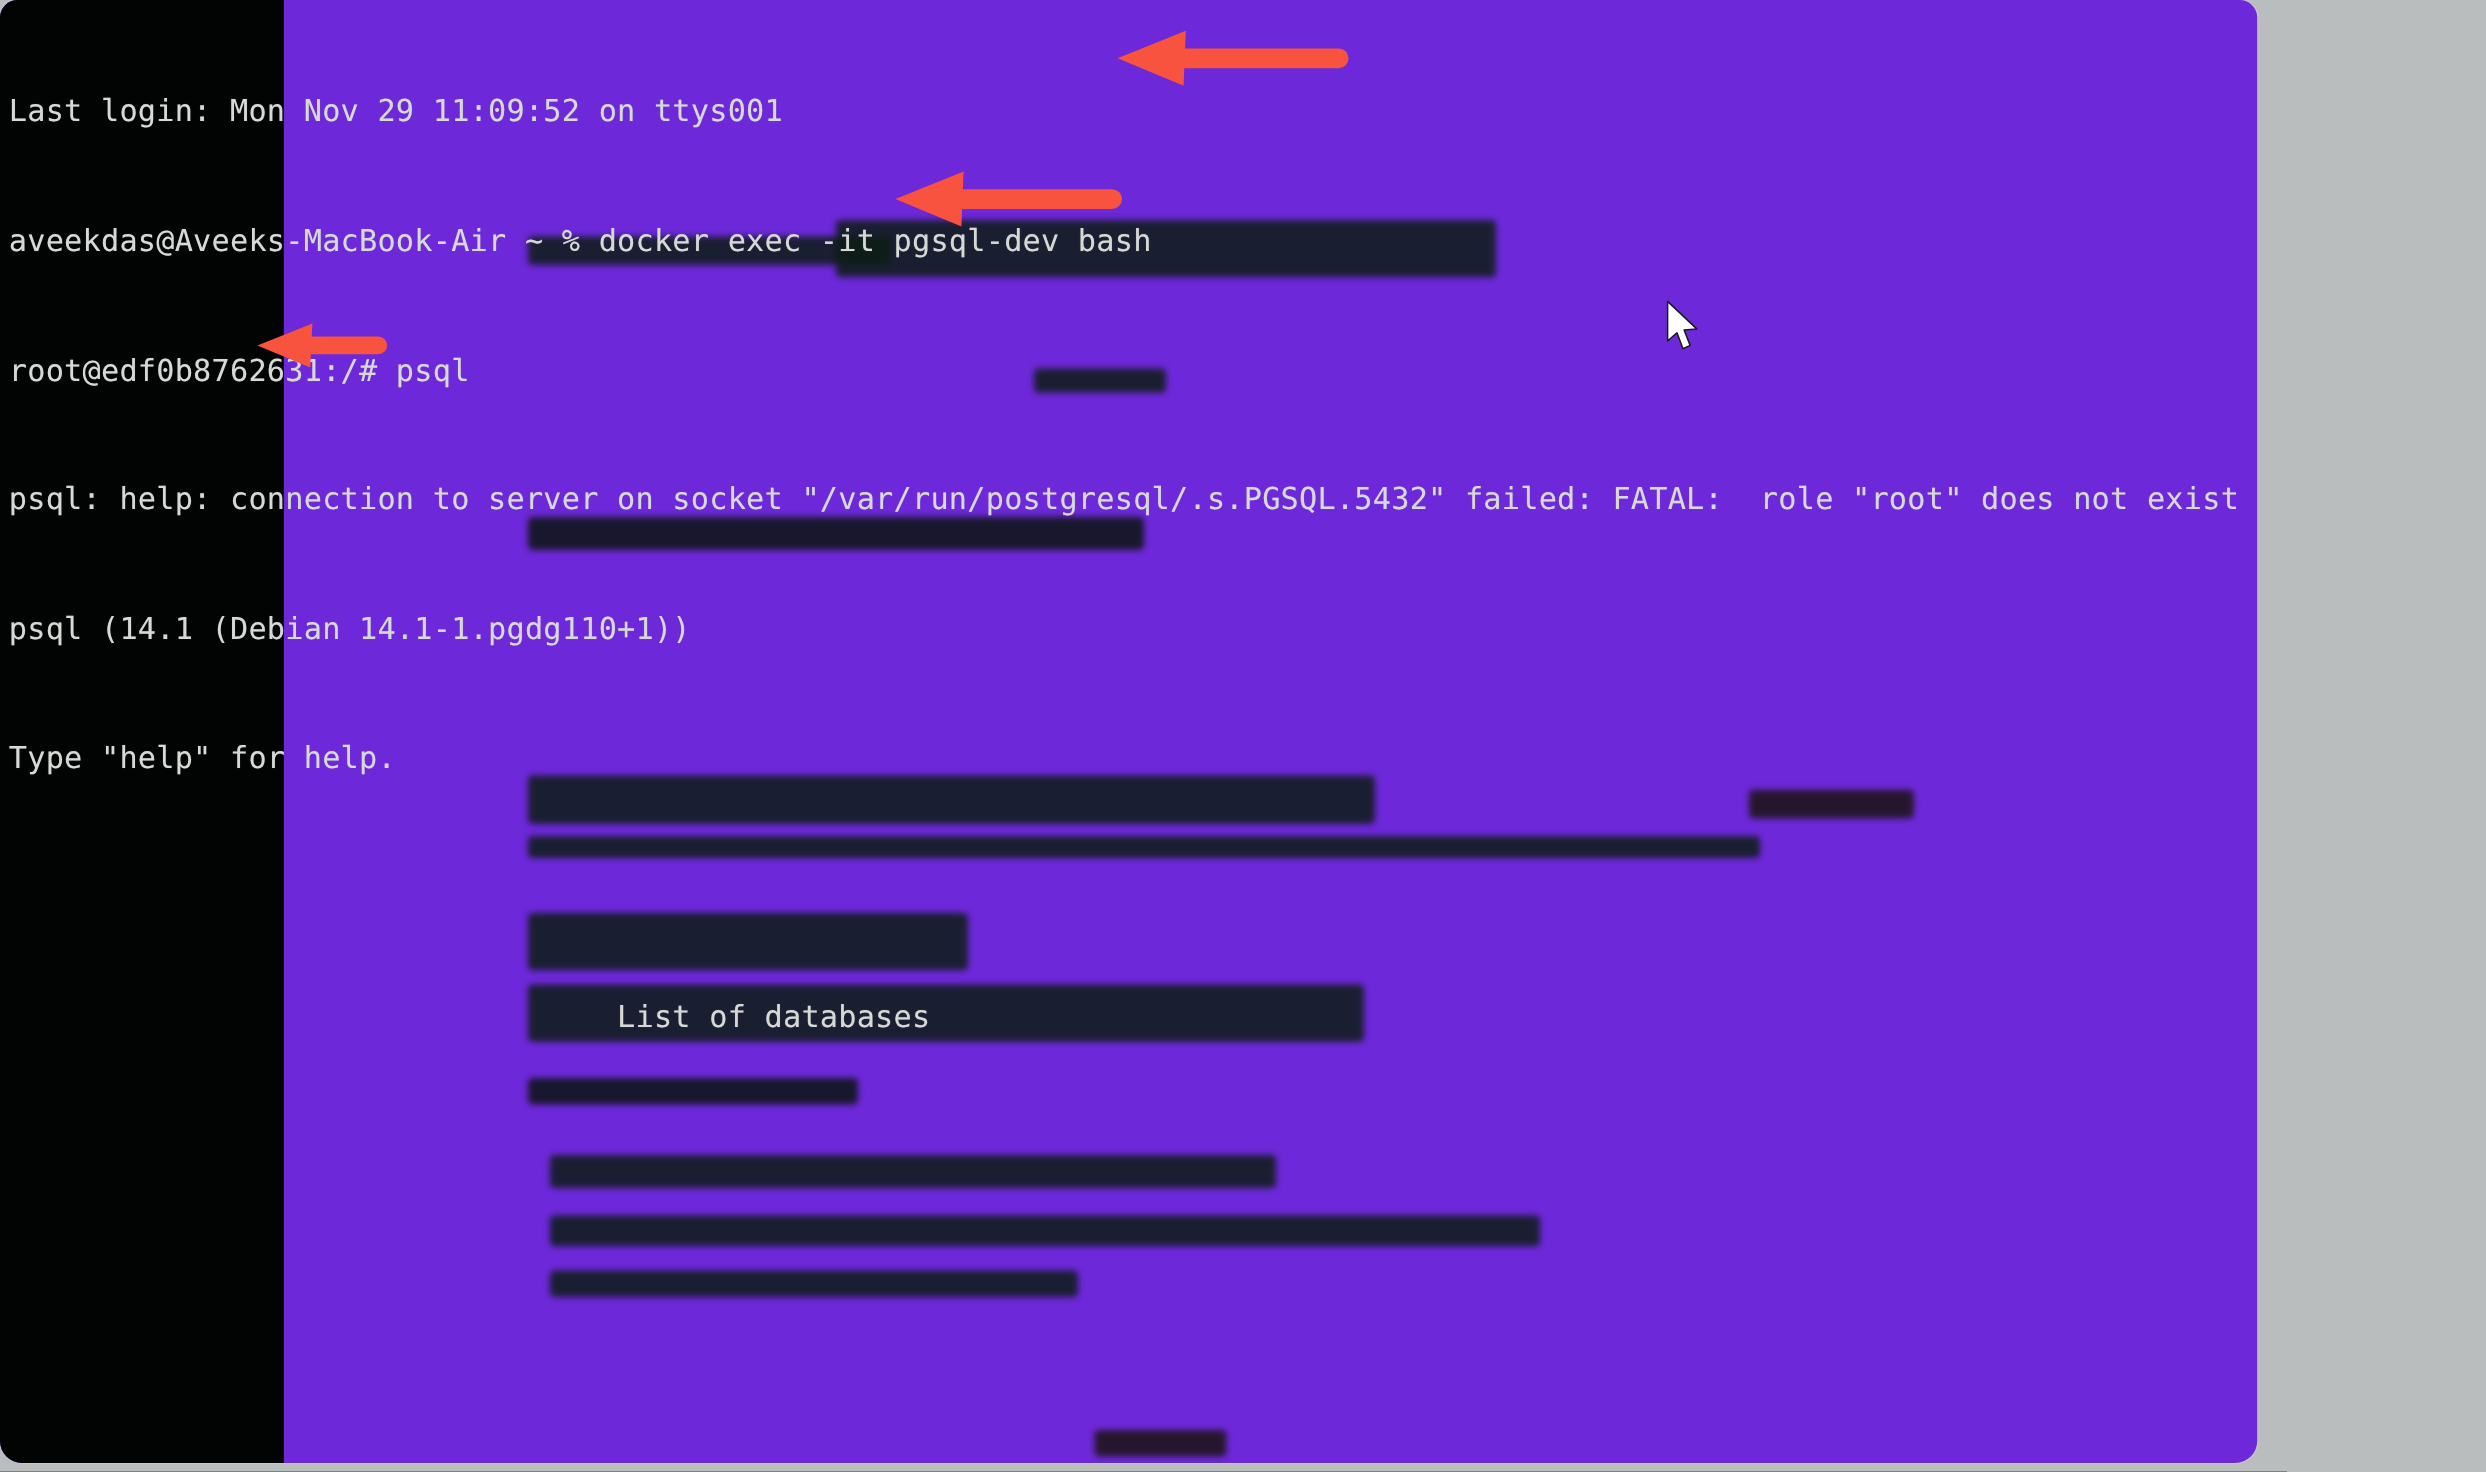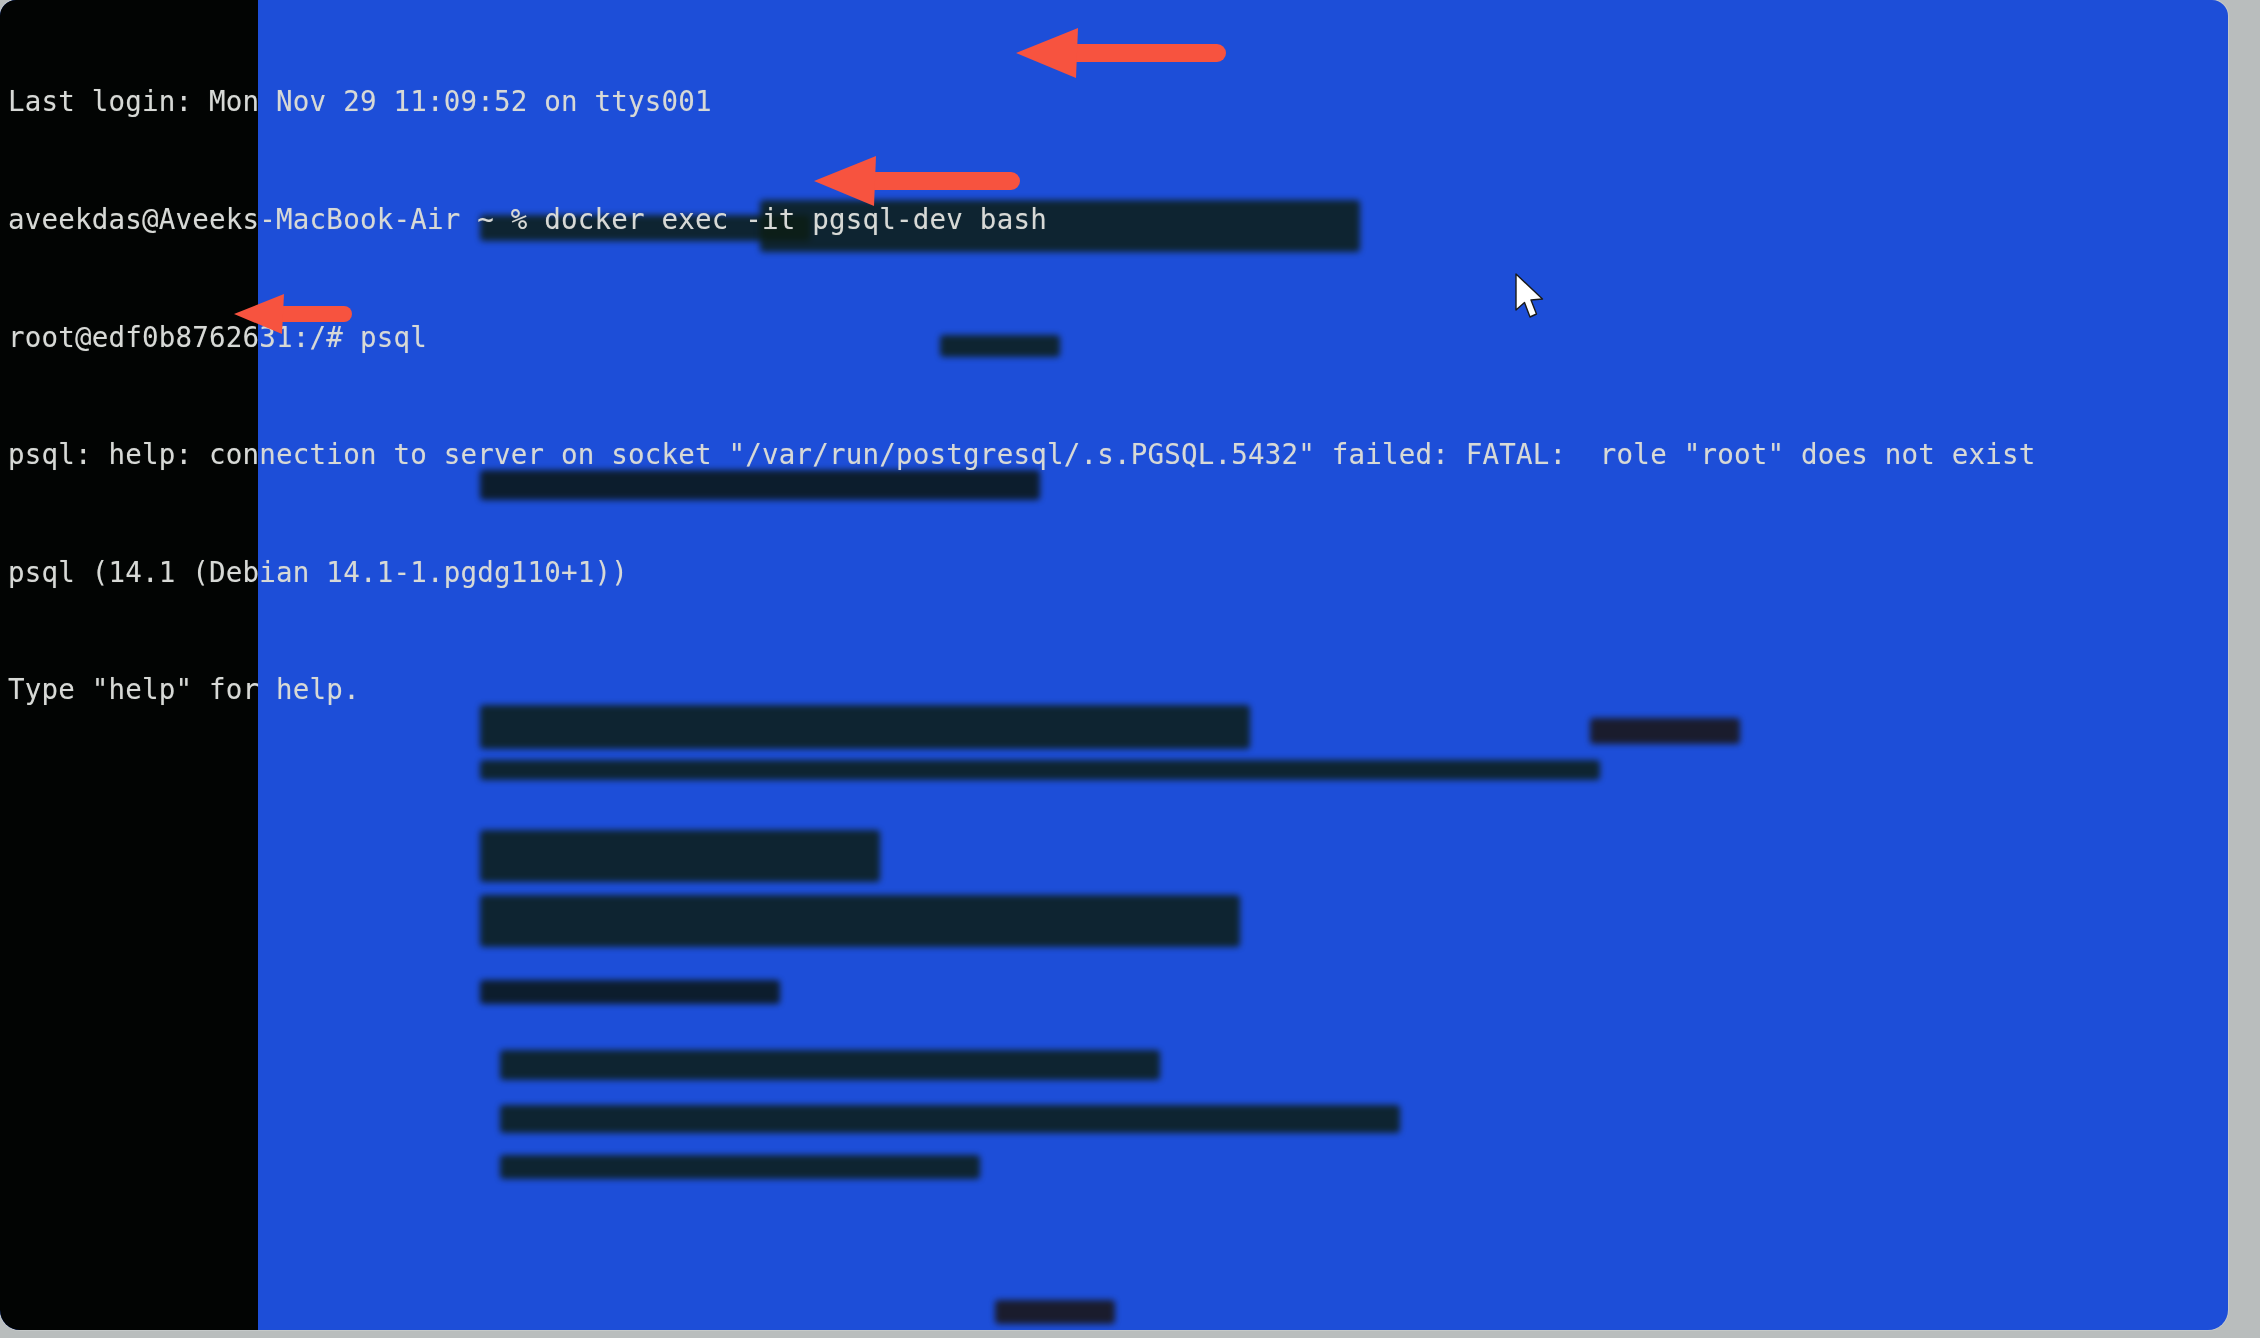--- a/index.html
+++ b/index.html
@@ -21,23 +21,23 @@
     width: 2260px;
     height: 1338px;
     background: #b9bdbd;
     overflow: hidden;
   }
 
   #terminal-window {
     position: absolute;
     left: 0;
     top: 0;
-    width: 2228px;
+    width: 2052px;
     height: 1330px;
-    background: #1d4ed8;
+    background: #6d28d9;
     border-radius: 16px 16px 20px 20px;
     overflow: hidden;
     box-shadow: 0 0 0 1px rgba(255,255,255,0.18);
   }
 
   
   .ghost-layer {
     position: absolute;
     inset: 0;
     pointer-events: none;
@@ -121,20 +121,21 @@
     </div>
 
     <div id="terminal-text">
       <div class="line">Last login: Mon Nov 29 11:09:52 on ttys001</div>
       <div class="line">aveekdas@Aveeks-MacBook-Air ~ % docker exec -it pgsql-dev bash</div>
       <div class="line">root@edf0b8762631:/# psql</div>
       <div class="line">psql: help: connection to server on socket "/var/run/postgresql/.s.PGSQL.5432" failed: FATAL:  role "root" does not exist</div>
       <div class="line">psql (14.1 (Debian 14.1-1.pgdg110+1))</div>
       <div class="line">Type "help" for help.</div>
       <div class="line blank"></div>
+      <div class="line">                                 List of databases</div>
       
       
       
       
       
       
       
       
       
     </div>

